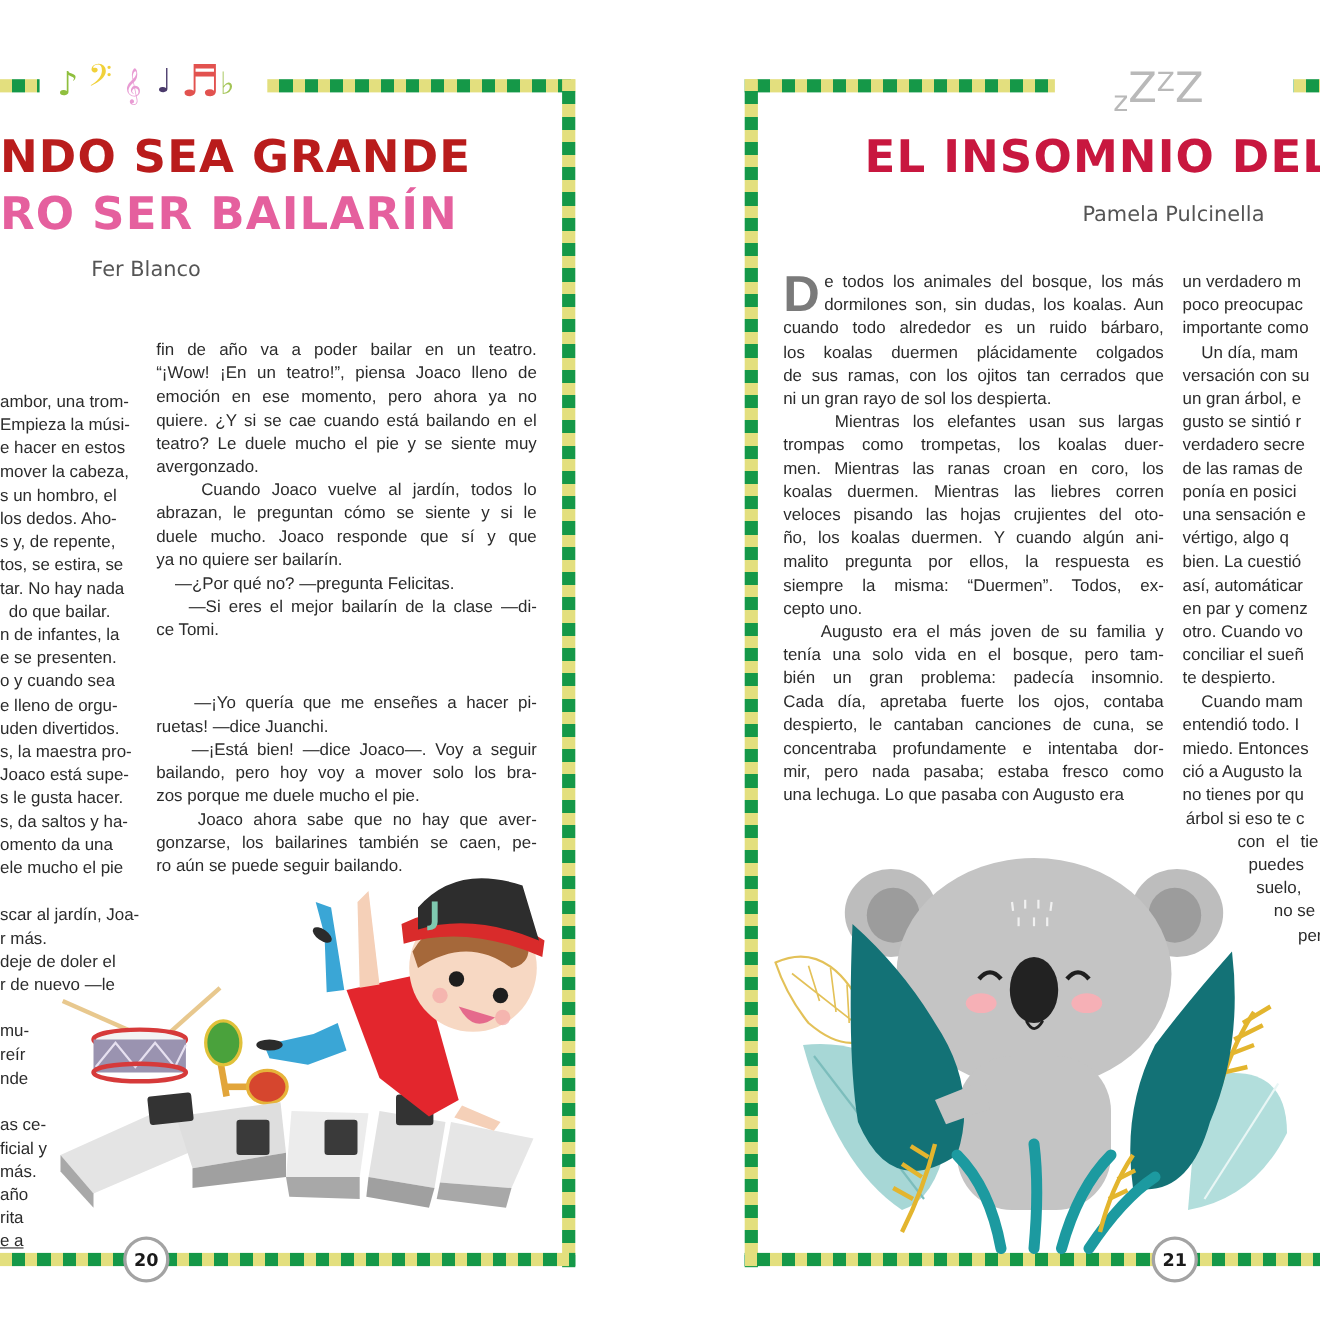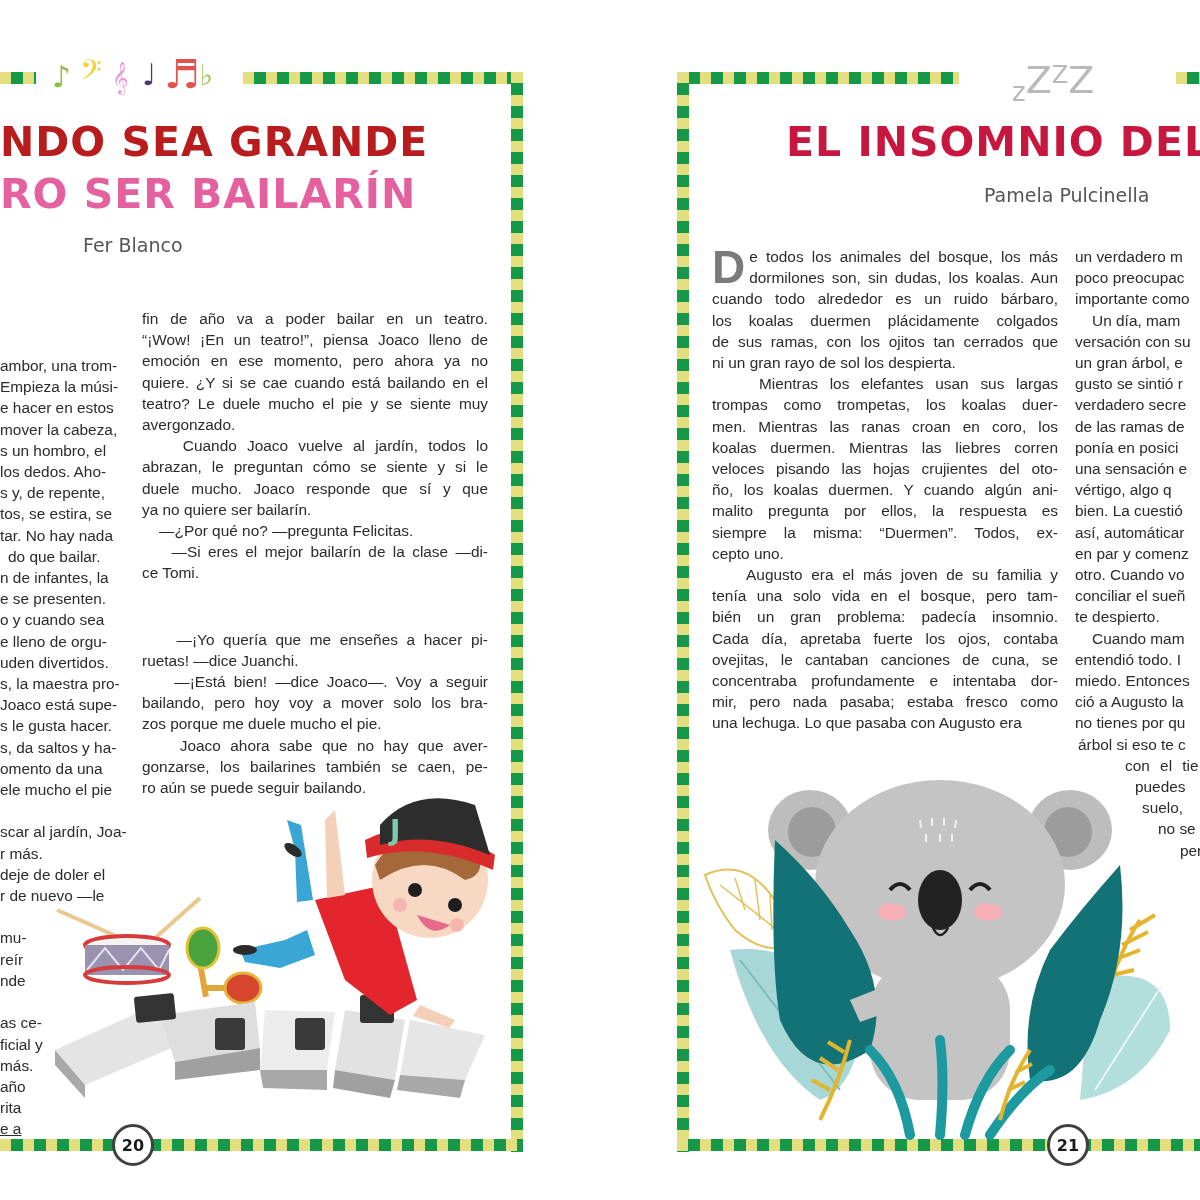--- a/index.html
+++ b/index.html
@@ -12,21 +12,21 @@
   .bv { position:absolute; width:12px;
         background: repeating-linear-gradient(180deg, #e3df7e 0 11px, #159848 11px 23px); }
   .title { position:absolute; font-family:"DejaVu Sans", sans-serif; font-weight:bold;
            letter-spacing:1px; white-space:nowrap; }
   .author { position:absolute; font-family:"DejaVu Sans", sans-serif; font-size:19px; color:#555;
             white-space:nowrap; }
   .col { position:absolute; font-family:"Liberation Sans", sans-serif; font-size:15.4px; line-height:21.2px;
          color:#2b2b2b; }
   .col p { margin:0; text-align:justify; text-align-last:left; white-space:nowrap; overflow:hidden; }
   .col p.j { text-align:justify; text-align-last:justify; }
-  .pnum { position:absolute; width:36px; height:36px; border:3px solid #404040; border-radius:50%;
+  .pnum { position:absolute; width:36px; height:36px; border:3px solid #a3a3a3; border-radius:50%;
           background:#fff; font-family:"DejaVu Sans", sans-serif; font-weight:bold; font-size:16px;
           display:flex; align-items:center; justify-content:center; color:#1a1a1a; }
   .icon { position:absolute; font-family:"DejaVu Serif", serif; }
   .dropcap { float:left; font-family:"Liberation Sans", sans-serif; font-weight:bold; font-size:46px;
              line-height:38px; color:#7a7a7a; margin:2px 4px 0 0; }
 </style>
 </head>
 <body>
 
 <div class="page" style="left:0;width:600px;">
@@ -199,21 +199,21 @@
     <p class="j">koalas duermen. Mientras las liebres corren</p>
     <p class="j">veloces pisando las hojas crujientes del oto-</p>
     <p class="j">ño, los koalas duermen. Y cuando algún ani-</p>
     <p class="j">malito pregunta por ellos, la respuesta es</p>
     <p class="j">siempre la misma: “Duermen”. Todos, ex-</p>
     <p>cepto uno.</p>
     <p class="j" style="white-space:pre;">    Augusto era el más joven de su familia y</p>
     <p class="j">tenía una solo vida en el bosque, pero tam-</p>
     <p class="j">bién un gran problema: padecía insomnio.</p>
     <p class="j">Cada día, apretaba fuerte los ojos, contaba</p>
-    <p class="j">ovejitas, le cantaban canciones de cuna, se</p>
+    <p class="j">despierto, le cantaban canciones de cuna, se</p>
     <p class="j">concentraba profundamente e intentaba dor-</p>
     <p class="j">mir, pero nada pasaba; estaba fresco como</p>
     <p>una lechuga. Lo que pasaba con Augusto era</p>
   </div>
 
   <div class="col" style="left:475px;top:246px;width:150px;">
     <p>un verdadero m</p>
     <p>poco preocupac</p>
     <p>importante como</p>
     <p style="white-space:pre;">    Un día, mam</p>

